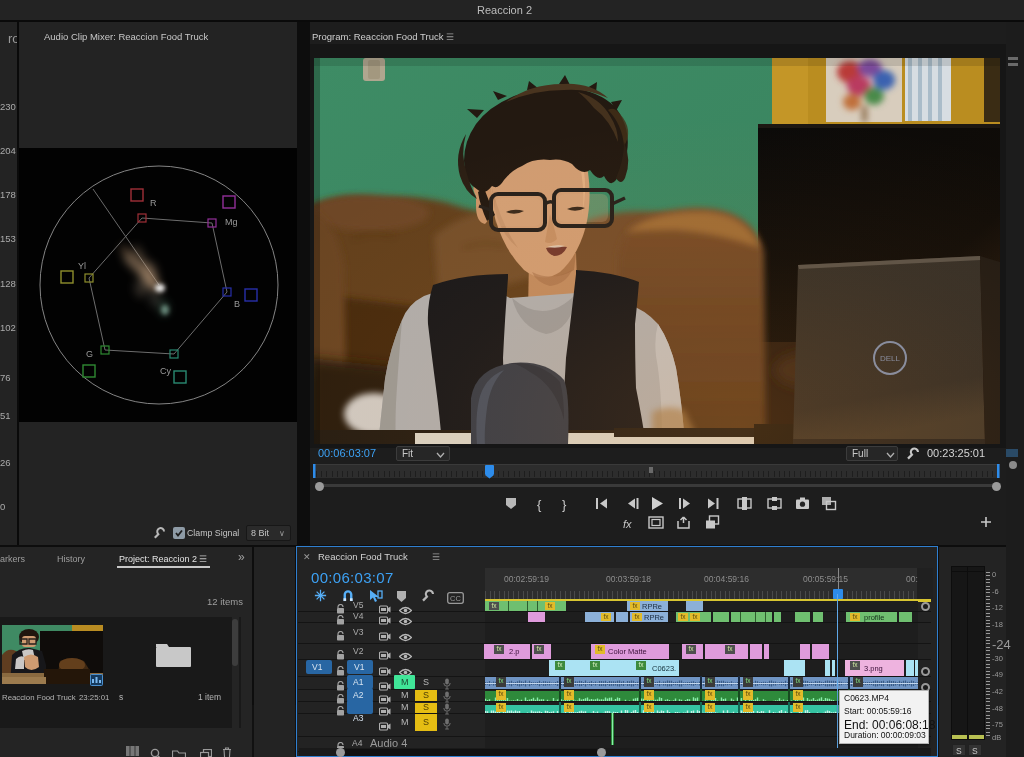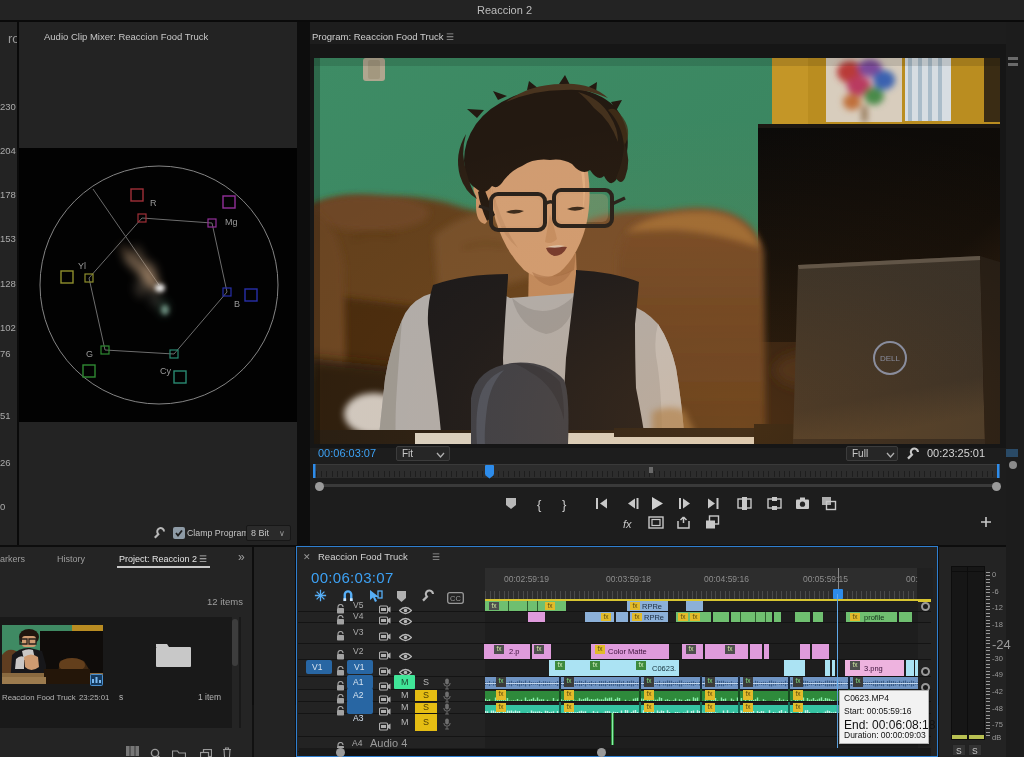--- a/index.html
+++ b/index.html
@@ -20,21 +20,21 @@
 
   <div class="abs" style="left:0;top:22px;width:18px;height:523px;background:#232323;"></div>
   <div id="numcol">
     <div class="abs num" style="top:57px;padding-left:17px;">255</div>
     <div class="abs num" style="top:101px;">230</div>
     <div class="abs num" style="top:145px;">204</div>
     <div class="abs num" style="top:189px;">178</div>
     <div class="abs num" style="top:233px;">153</div>
     <div class="abs num" style="top:278px;">128</div>
     <div class="abs num" style="top:322px;">102</div>
-    <div class="abs num" style="top:348px;">76</div>
+    <div class="abs num" style="top:372px;">76</div>
     <div class="abs num" style="top:410px;">51</div>
     <div class="abs num" style="top:457px;">26</div>
     <div class="abs num" style="top:501px;">0</div>
     <div class="abs" style="left:0;top:695px;width:9px;height:18px;background:#4a4a4a;"></div>
   </div>
   <div class="abs" style="left:8px;top:31px;font-size:13px;color:#9a9a9a;">rols</div>
   <div class="abs" style="left:17px;top:22px;width:2px;height:523px;background:#0a0a0a;"></div>
 
   <div class="abs" style="left:19px;top:22px;width:278px;height:523px;background:#232323;"></div>
   <div class="abs" style="left:44px;top:31px;font-size:9.5px;color:#c8c8c8;">Audio Clip Mixer: Reaccion Food Truck</div>
@@ -96,21 +96,21 @@
 
   <div id="clamprow">
     <svg class="abs" style="left:152px;top:526px;" width="14" height="14" viewBox="0 0 14 14">
       <path d="M12,5.5 a3.4 3.4 0 1 0 -5.8 2.4" fill="none" stroke="#b8b8b8" stroke-width="2"></path>
       <path d="M7,7.5 L2.8,11.7" stroke="#b8b8b8" stroke-width="2.2"></path>
     </svg>
     <div class="abs" style="left:173px;top:527px;width:12px;height:12px;background:#8e9ba6;border-radius:2px;"></div>
     <svg class="abs" style="left:174px;top:528px;" width="10" height="10" viewBox="0 0 10 10">
         <path d="M2,5 L4,7.5 L8,2.5" stroke="#1d1d1d" stroke-width="1.8" fill="none"></path>
       </svg>
-    <div class="abs" style="left:187px;top:528px;font-size:8.8px;color:#c4c4c4;">Clamp Program</div>
+    <div class="abs" style="left:187px;top:528px;font-size:8.8px;color:#c4c4c4;">Clamp Signal</div>
     <div class="abs" style="left:246px;top:525px;width:45px;height:16px;background:#2a2a2a;border:1px solid #171717;border-radius:2px;"></div>
     <div class="abs" style="left:251px;top:528px;font-size:9px;color:#c4c4c4;">8 Bit</div>
     <div class="abs" style="left:279px;top:529px;font-size:8px;color:#9a9a9a;">∨</div>
   </div>
 
   <div class="abs" style="left:310px;top:22px;width:696px;height:523px;background:#1d1d1d;"></div>
   <div class="abs" style="left:312px;top:31px;font-size:9.5px;color:#cfcfcf;">Program: Reaccion Food Truck</div>
   <div class="abs" style="left:446px;top:32px;font-size:9px;color:#9a9a9a;">☰</div>
   <div class="abs" style="left:310px;top:44px;width:696px;height:404px;background:#161616;"></div>
 

